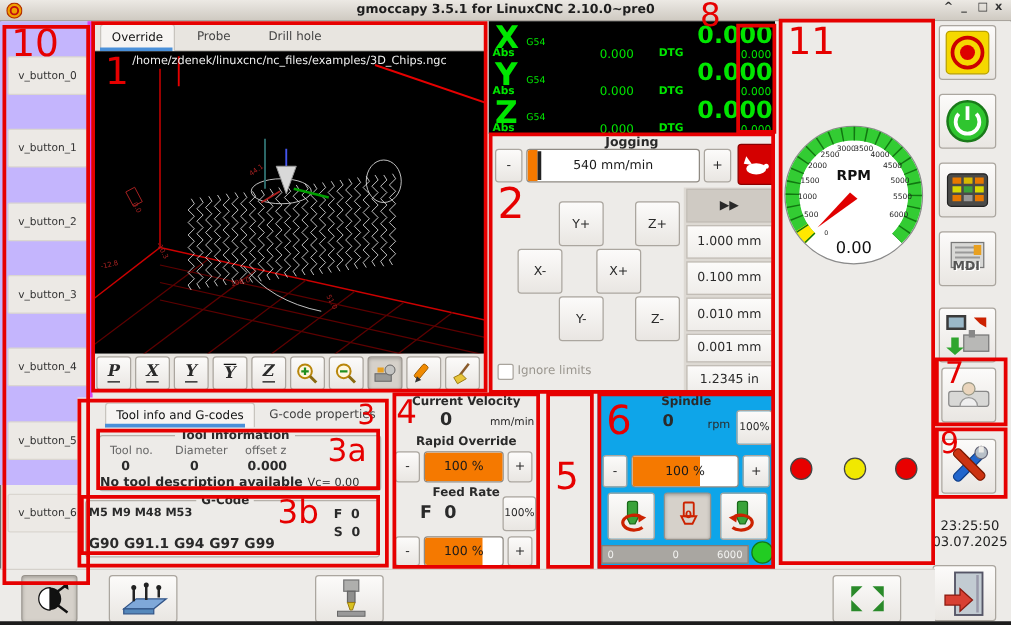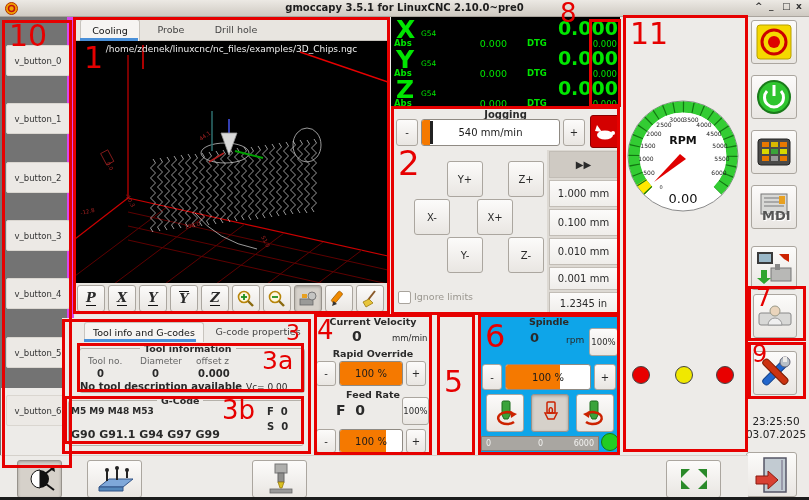--- a/index.html
+++ b/index.html
@@ -47,32 +47,32 @@
       <circle cx="6.5" cy="6.5" r="6" fill="#F0A000" stroke="#B33000" stroke-width="1"></circle>
       <circle cx="6.5" cy="6.5" r="3" fill="none" stroke="#C01010" stroke-width="1.5"></circle>
     </svg>
     <div class="abs tc" style="left:0;top:2px;width:809px;font-weight:bold;font-size:10px;color:#1d1d1d">gmoccapy  3.5.1 for LinuxCNC 2.10.0~pre0</div>
     <span class="wctl" style="left:755px">^</span>
     <span class="wctl" style="left:769px">_</span>
     <span class="wctl" style="left:782px">□</span>
     <span class="wctl" style="left:796px">x</span>
   </div>
 
-  <div class="abs" style="left:0;top:17px;width:74px;height:371px;background:#737373;border-right:7px solid #d946ef;box-sizing:border-box">
+  <div class="abs" style="left:0;top:17px;width:74px;height:371px;background:#c4b5fd;border-right:4px solid #d946ef;box-sizing:border-box">
     <div class="sbtn" style="top:28px">v_button_0</div>
     <div class="sbtn" style="top:86px">v_button_1</div>
     <div class="sbtn" style="top:145px">v_button_2</div>
     <div class="sbtn" style="top:203px">v_button_3</div>
     <div class="sbtn" style="top:261px">v_button_4</div>
     <div class="sbtn" style="top:320px">v_button_5</div>
     <div class="sbtn" style="top:378px">v_button_6</div>
   </div>
 
   <div class="abs" style="left:74px;top:17px;width:316px;height:24px;background:#E8E5E0;border-bottom:1px solid #C5C1BB;box-sizing:border-box">
-    <div class="tab active" style="left:6px;top:2px;width:58px;height:21px">Cooling</div>
+    <div class="tab active" style="left:6px;top:2px;width:58px;height:21px">Override</div>
     <div class="bluebar" style="left:6px;top:21px;width:58px"></div>
     <div class="tab" style="left:72px;top:2px;width:50px;height:21px">Probe</div>
     <div class="tab" style="left:130px;top:2px;width:64px;height:21px">Drill hole</div>
   </div>
 
   <div class="abs black" style="left:75px;top:41px;width:313px;height:242px">
     <svg class="abs" style="left:0;top:0" width="313" height="242">
       <defs>
         <path id="zz" d="M0 0 l2.5 4 -5 5 5 5 -5 5 5 5 -5 5 5 5 -5 5 5 5 -5 5 5 5 -5 5 5 5 -5 5 2.5 4"></path>
       </defs>
@@ -418,21 +418,21 @@
       </svg>
     </div>
     <div class="b" style="left:3px;top:168px;width:46px;height:44px">
       <svg width="34" height="30">
         <rect x="4" y="2" width="26" height="20" fill="#D8D8D6" stroke="#777" stroke-width="1"></rect>
         <line x1="7" y1="6" x2="27" y2="6" stroke="#999" stroke-width="1.5"></line>
         <line x1="7" y1="10" x2="27" y2="10" stroke="#999" stroke-width="1.5"></line>
         <line x1="7" y1="14" x2="27" y2="14" stroke="#999" stroke-width="1.5"></line>
         <rect x="22" y="4" width="6" height="8" fill="#E8A020"></rect>
       </svg>
-      <span class="abs" style="left:10px;top:22px;font-size:13px;font-weight:bold;color:#555;text-shadow:1px 1px 0 #fff">MDI</span>
+      <span class="abs" style="left:10px;top:22px;font-size:10px;font-weight:bold;color:#555;text-shadow:1px 1px 0 #fff">MDI</span>
     </div>
     <div class="b" style="left:3px;top:229px;width:46px;height:44px">
       <svg width="38" height="36">
         <rect x="2" y="2" width="16" height="12" fill="#3A3A3A"></rect>
           <rect x="4" y="4" width="12" height="8" fill="#9AB8C8"></rect>
         <rect x="16" y="18" width="20" height="13" fill="#B8B8B6" stroke="#777" stroke-width="1"></rect>
         <rect x="20" y="14" width="5" height="6" fill="#888"></rect>
         <polygon points="6,20 6,28 2,28 9,34 16,28 12,28 12,20" fill="#2FA52F"></polygon>
         <polygon points="24,4 34,4 34,12 29,9" fill="#CC2200"></polygon>
       </svg>

